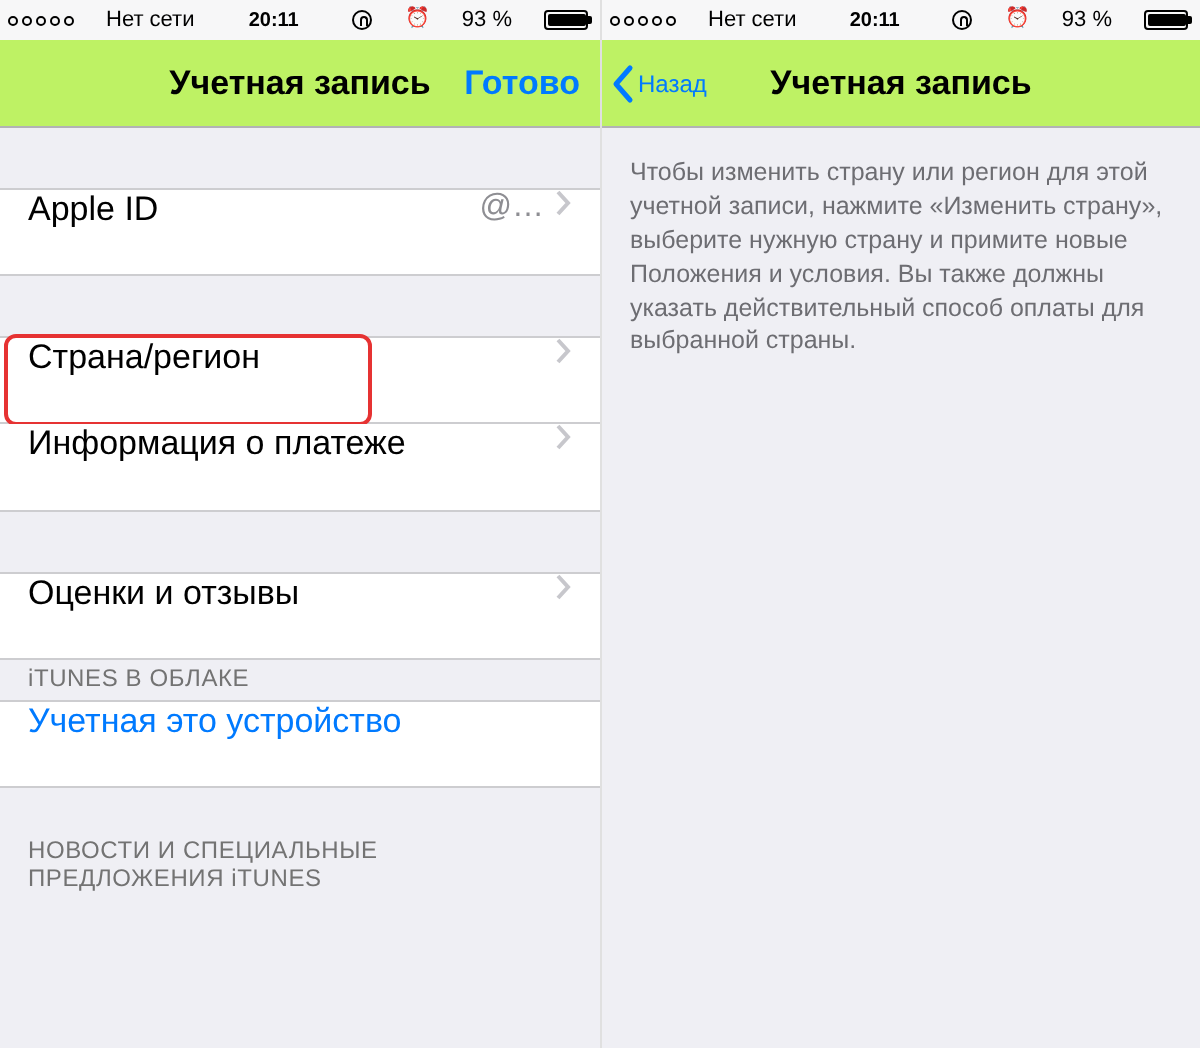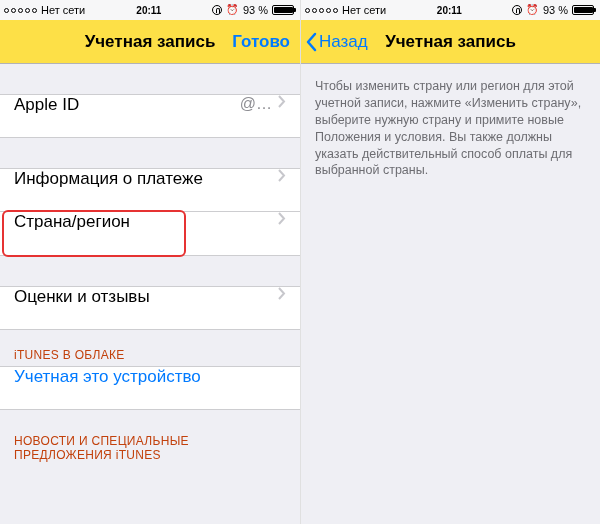--- a/index.html
+++ b/index.html
@@ -3,53 +3,53 @@
 <meta charset="utf-8">
 <style>
   * { box-sizing: border-box; margin: 0; padding: 0; }
   html, body { width: 600px; height: 524px; font-family: -apple-system, "Helvetica Neue", Helvetica, Arial, sans-serif; background: #fff; }
   .stage { width: 600px; height: 524px; display: flex; overflow: hidden; }
   .phone { width: 300px; height: 524px; display: flex; flex-direction: column; background: #efeff4; position: relative; overflow: hidden; }
   .phone + .phone { border-left: 1px solid #e0e0e0; }
 
   
   .status { height: 20px; background: #f7f7f8; display: flex; align-items: center; justify-content: space-between; font-size: 11px; padding: 0 6px 0 4px; color: #000; }
-  .status .left, .status .right { display: flex; align-items: center; gap: 4px; }
+  .status .left, .status .right { display: flex; align-items: center; gap: 16px; }
   .status .time { font-weight: 700; font-size: 10px; }
   .dots { display: flex; gap: 2px; }
   .dot, .dot-o { width: 5px; height: 5px; border-radius: 50%; }
   .dot-o { border: 1px solid #000; }
   .batt { position: relative; width: 22px; height: 10px; border: 1px solid #000; border-radius: 2px; }
   .batt::after { content: ""; position: absolute; right: -3px; top: 2px; width: 2px; height: 4px; background: #000; border-radius: 0 1px 1px 0; }
   .batt i { position: absolute; left: 1px; top: 1px; bottom: 1px; width: 93%; background: #000; border-radius: 1px; }
   .lockring { width: 10px; height: 10px; border: 1px solid #000; border-radius: 50%; position: relative; }
   .lockring::before { content: ""; position: absolute; left: 3px; top: 2px; width: 2px; height: 4px; border: 1px solid #000; border-bottom: none; border-radius: 2px 2px 0 0; }
   .alarm { font-size: 10px; line-height: 10px; }
 
   
-  .nav { height: 44px; background: #fde047; border-bottom: 1px solid #b2b2b5; display: flex; align-items: center; position: relative; }
+  .nav { height: 44px; background: #bef264; border-bottom: 1px solid #b2b2b5; display: flex; align-items: center; position: relative; }
   .nav .title { position: absolute; left: 0; right: 0; text-align: center; font-size: 17px; font-weight: 600; color: #000; pointer-events: none; }
   .nav .btn-right { margin-left: auto; padding: 0 10px; font-size: 17px; font-weight: 700; color: #007aff; }
-  .nav .btn-left { padding: 0 8px 0 4px; font-size: 17px; color: #007aff; display: flex; align-items: center; gap: 2px; }
+  .nav .btn-left { padding: 0 8px 0 4px; font-size: 12px; color: #007aff; display: flex; align-items: center; gap: 2px; }
   .chev-back { width: 12px; height: 20px; display: inline-block; }
   .chev-back svg { display: block; }
 
   
   .content { flex: 1; overflow: hidden; background: #efeff4; }
   .group-gap { height: 30px; }
   .cell { background: #fff; min-height: 44px; display: flex; padding: 0 14px; font-size: 17px; color: #000; border-top: 1px solid #cdcdd0; border-bottom: 1px solid #cdcdd0; position: relative; }
   .cell + .cell { border-top: none; }
   .cell .label { flex: 1; }
   .cell .value { color: #8e8e93; font-size: 16px; margin-right: 6px; }
   .cell .chev { color: #c7c7cc; }
   .cell .chev svg { display: block; }
   .cell.link .label { color: #007aff; text-align: center; width: 100%; }
   .cell.link.left .label { text-align: left; }
 
-  .section-header { padding: 18px 14px 4px; font-size: 12px; color: #c2410c; letter-spacing: .3px; }
+  .section-header { padding: 2px 14px 4px; font-size: 12px; color: #737373; letter-spacing: .3px; }
   .footer-note { padding: 8px 14px 0; font-size: 12.5px; color: #6d6d72; line-height: 1.35; }
 
   .highlight { position: absolute; border: 2px solid #e63232; border-radius: 6px; pointer-events: none; }
 </style>
 </head>
 <body>
 
 <div class="stage">
 
   <div class="phone">
@@ -89,36 +89,36 @@
         <span class="value">@…</span>
         <span class="chev">
           <svg width="8" height="13" viewBox="0 0 8 13">
               <path d="M1 1l5 5.5L1 12" fill="none" stroke="#c7c7cc" stroke-width="2"></path>
             </svg>
         </span>
       </div>
 
       <div class="group-gap"></div>
 
-      <div class="cell">
-        <span class="label">Информация о платеже</span>
-        <span class="chev">
-          <svg width="8" height="13" viewBox="0 0 8 13">
-              <path d="M1 1l5 5.5L1 12" fill="none" stroke="#c7c7cc" stroke-width="2"></path>
-            </svg>
-        </span>
-      </div>
       <div class="cell" style="position:relative;">
         <span class="label">Страна/регион</span>
         <span class="chev">
           <svg width="8" height="13" viewBox="0 0 8 13">
               <path d="M1 1l5 5.5L1 12" fill="none" stroke="#c7c7cc" stroke-width="2"></path>
             </svg>
         </span>
         <span class="highlight" style="left:2px; right:114px; top:-2px; bottom:-2px;"></span>
+      </div>
+      <div class="cell">
+        <span class="label">Информация о платеже</span>
+        <span class="chev">
+          <svg width="8" height="13" viewBox="0 0 8 13">
+              <path d="M1 1l5 5.5L1 12" fill="none" stroke="#c7c7cc" stroke-width="2"></path>
+            </svg>
+        </span>
       </div>
 
       <div class="group-gap"></div>
 
       <div class="cell">
         <span class="label">Оценки и отзывы</span>
         <span class="chev">
           <svg width="8" height="13" viewBox="0 0 8 13">
               <path d="M1 1l5 5.5L1 12" fill="none" stroke="#c7c7cc" stroke-width="2"></path>
             </svg>

